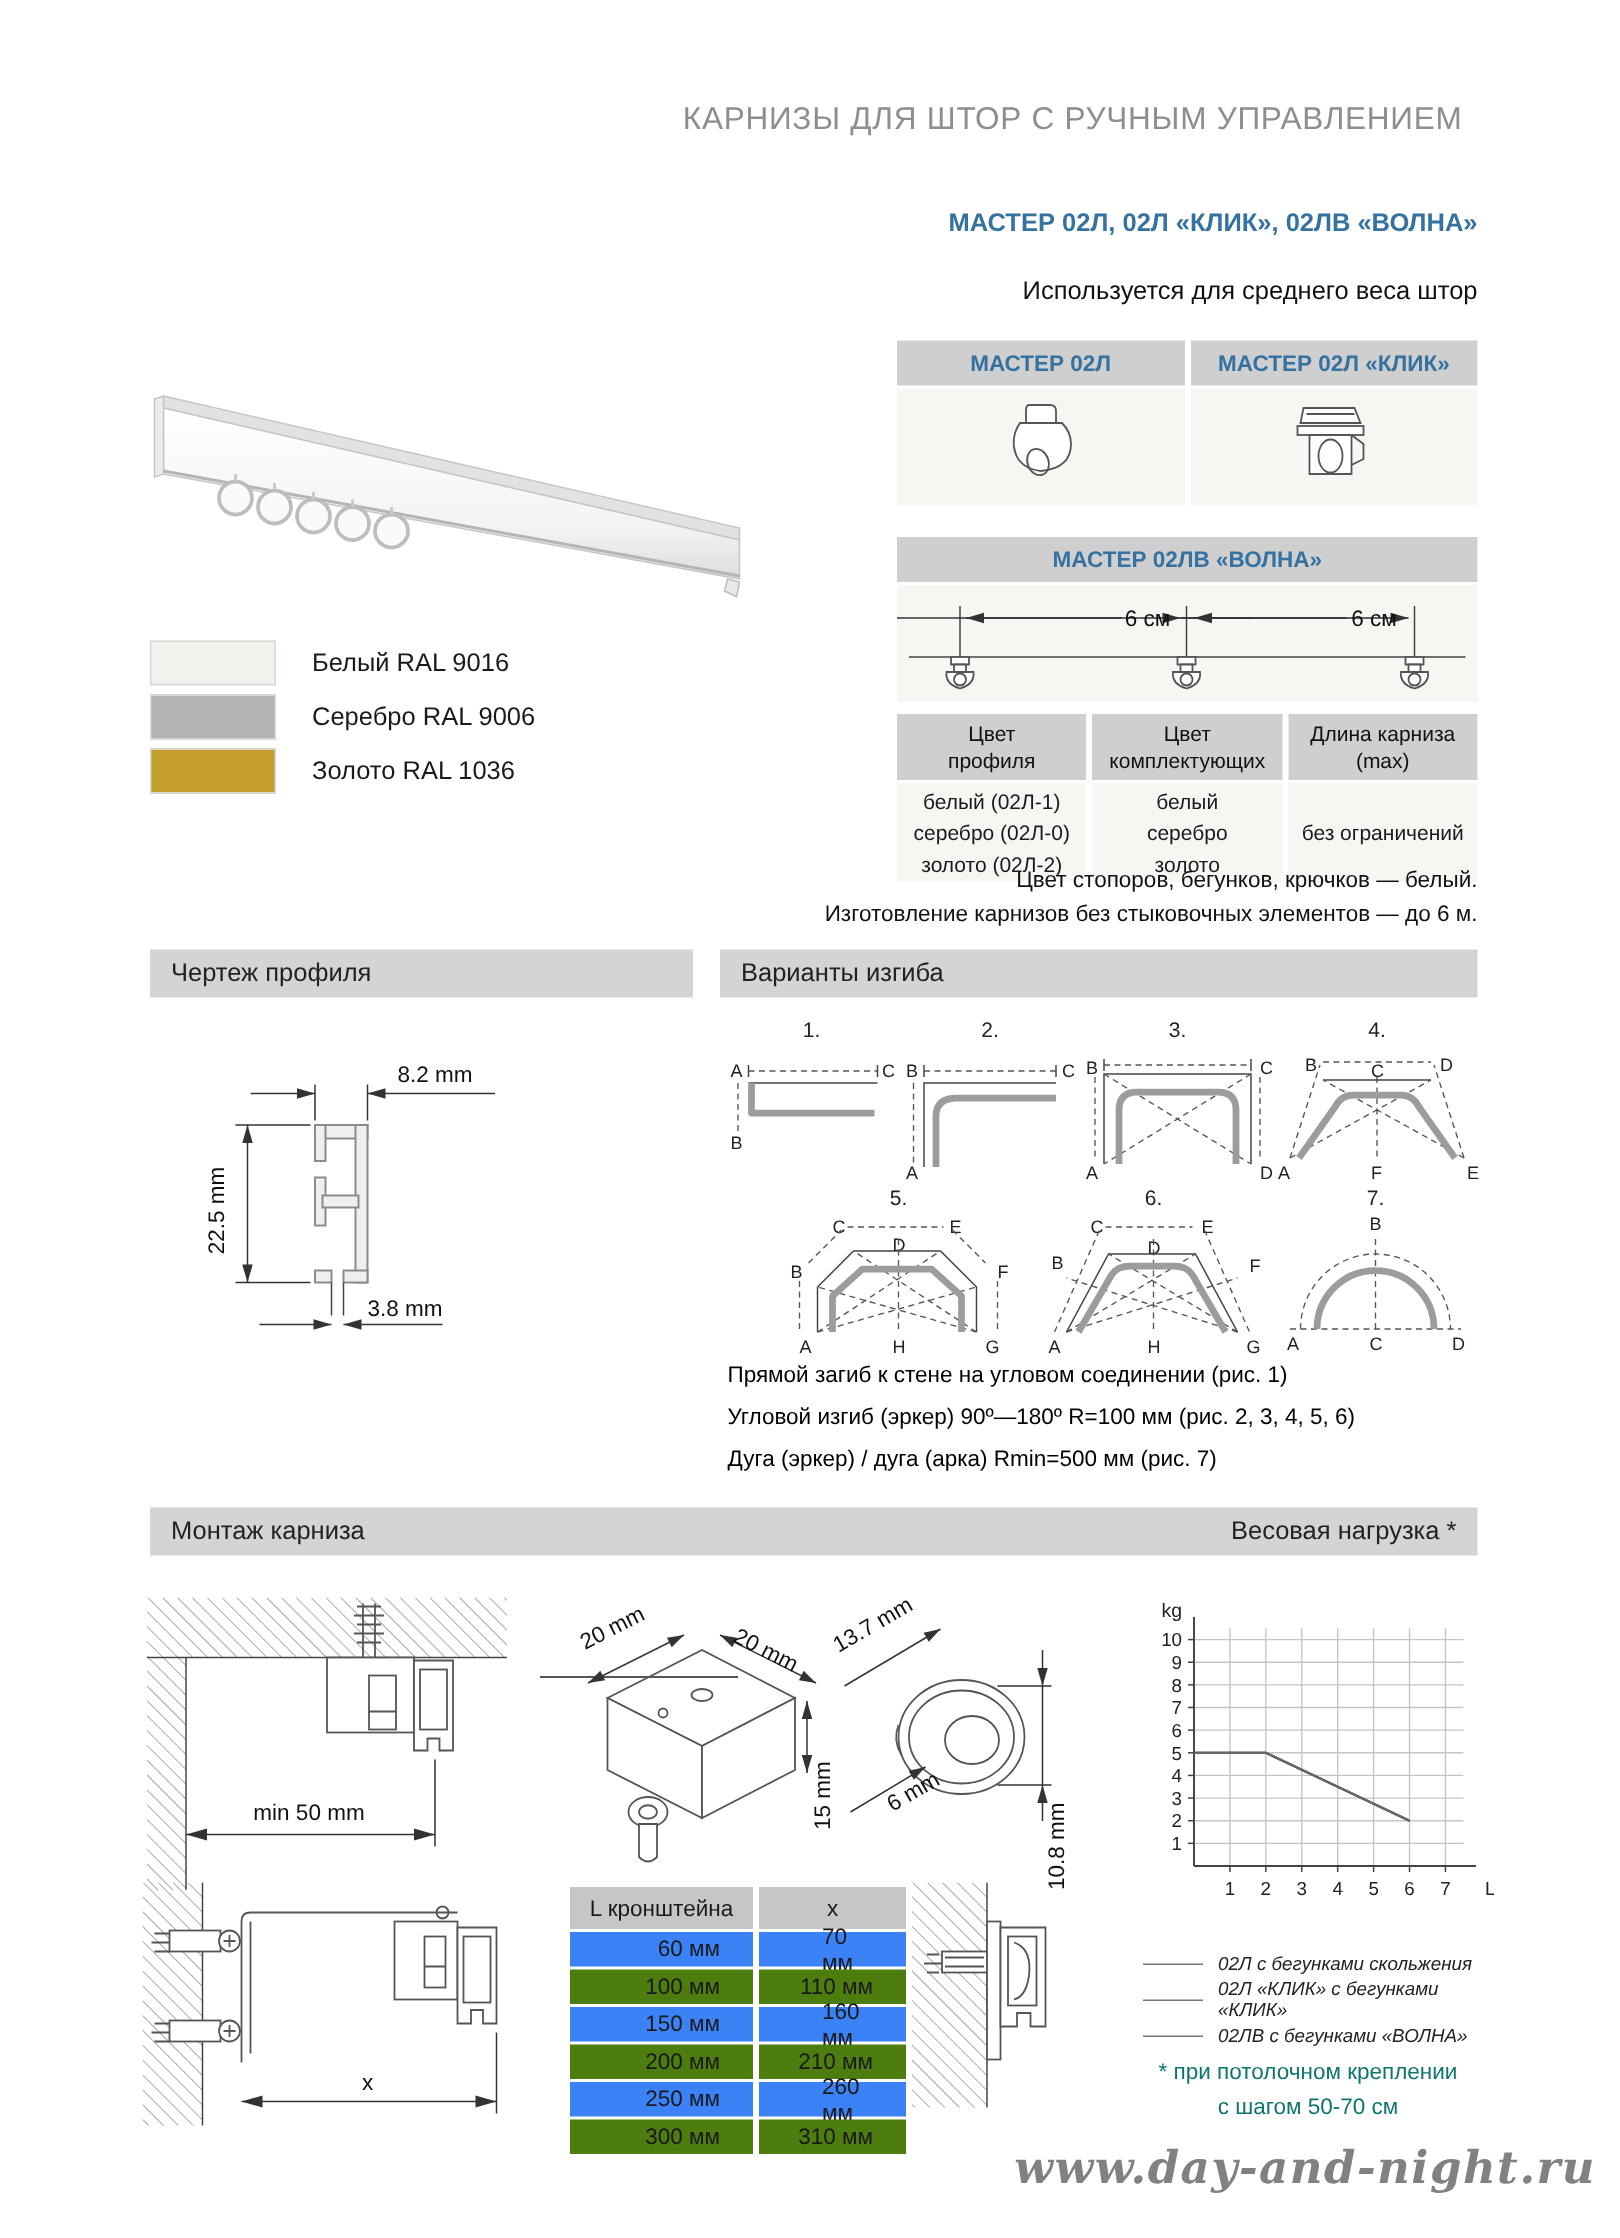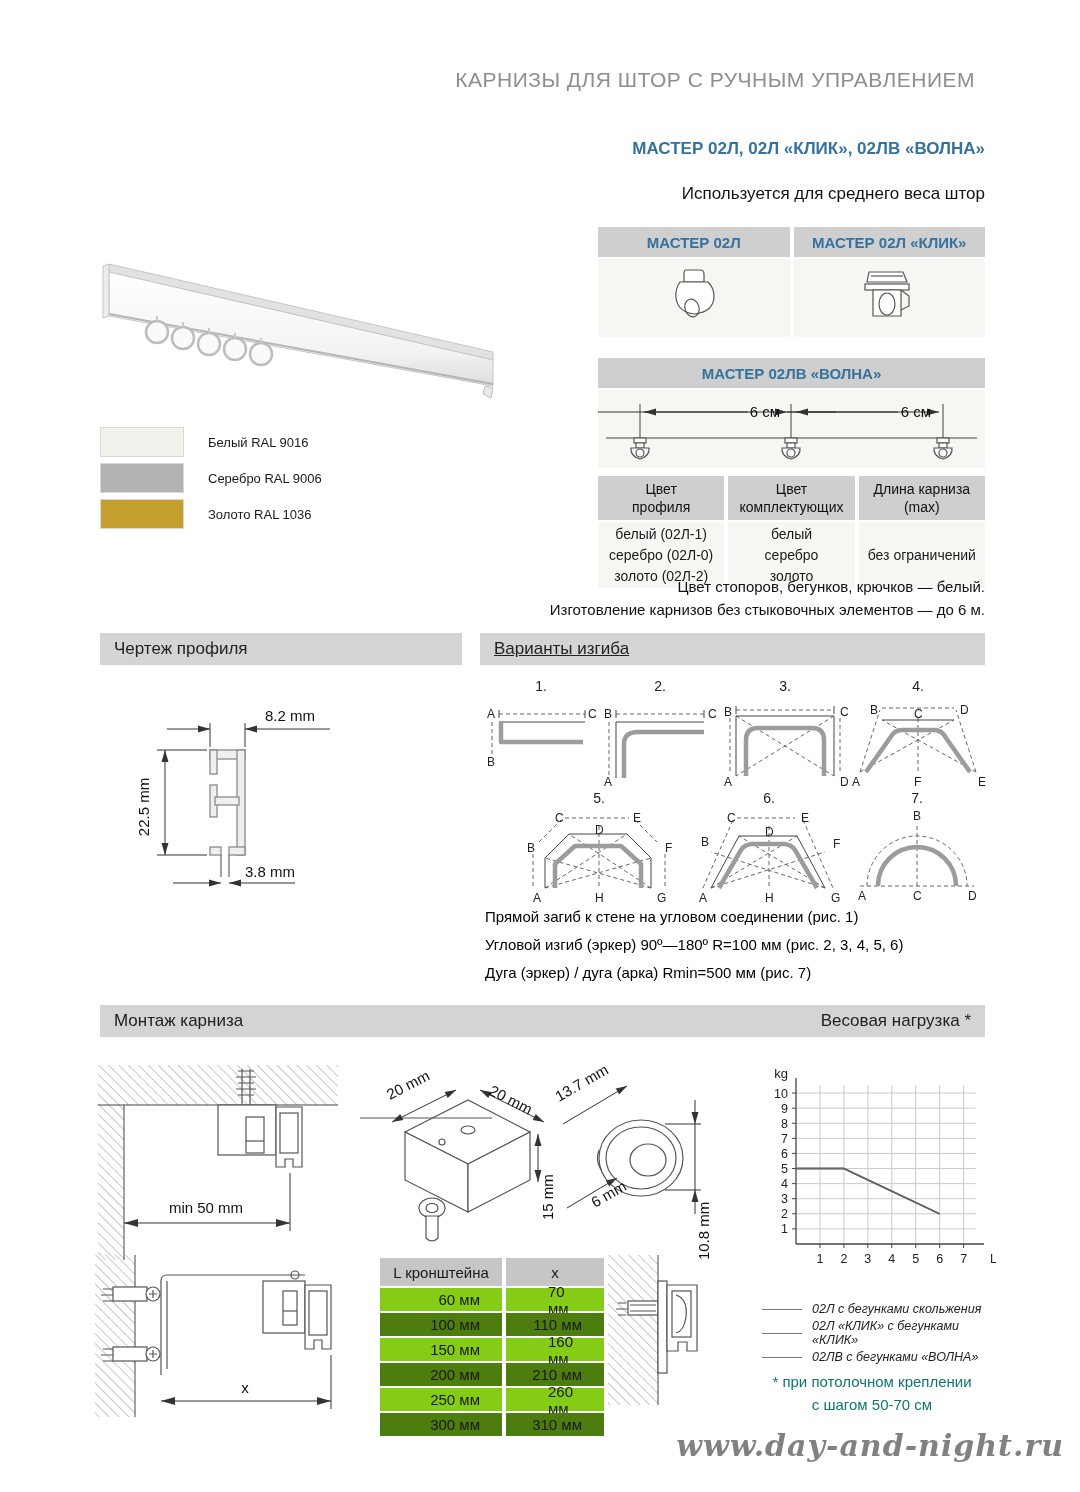--- a/index.html
+++ b/index.html
@@ -5,21 +5,21 @@
   html,body{margin:0;padding:0;background:#ffffff;}
   .page{position:relative;width:1080px;height:1472px;background:#fff;
         font-family:"Liberation Sans",sans-serif;color:#1a1a1a;overflow:hidden;}
   .abs{position:absolute;}
   .page-title{top:68px;right:105px;font-size:21px;color:#8e8e8e;letter-spacing:.5px;}
   .subtitle{top:139px;right:95px;font-size:17px;color:#35729f;font-weight:bold;}
   .usage{top:184px;right:95px;font-size:17px;color:#111;}
   
   .swatch-row{left:100px;height:28px;display:flex;align-items:center;}
   .swatch{width:82px;height:28px;border:1px solid #d8d8d8;}
-  .swatch-label{margin-left:24px;font-size:13px;}
+  .swatch-label{margin-left:24px;font-size:17px;}
   
   .ptable{left:598px;top:227px;width:387px;}
   .prow{display:flex;gap:4px;margin-bottom:2px;}
   .pcell{background:#f6f6f3;}
   .phead{background:#cfcfcf;color:#35729f;font-weight:bold;font-size:15px;
          display:flex;align-items:center;justify-content:center;height:30px;}
   .icon-cell{height:78px;display:flex;align-items:center;justify-content:center;}
   .spec-head{background:#cfcfcf;color:#111;font-weight:normal;font-size:14px;height:44px;
              display:flex;flex-direction:column;align-items:center;justify-content:center;line-height:18px;}
   .spec-cell{height:66px;font-size:14px;display:flex;flex-direction:column;
@@ -32,21 +32,21 @@
   .fig{position:absolute;text-align:center;}
   .fig-num{font-size:14px;color:#222;margin-bottom:2px;}
   .bend-notes{left:485px;top:903px;font-size:15px;line-height:28px;color:#000000;}
   
   .btable{left:380px;top:1258px;width:224px;font-size:15px;}
   .btr{display:flex;gap:4px;margin-bottom:2px;}
   .btc1{width:122px;}
   .btc2{width:98px;}
   .bth{background:#c6c6c6;height:28px;display:flex;align-items:center;justify-content:center;}
   .btd{height:23px;display:flex;align-items:center;justify-content:flex-end;padding-right:22px;box-sizing:border-box;}
-  .r-light{background:#84cc16;padding-left:42px;}
+  .r-light{background:#3b82f6;padding-left:42px;}
   .r-dark{background:#4d7c0f;}
   
   .legend{left:762px;top:1297px;width:225px;}
   .legend-item{display:flex;align-items:center;height:24px;}
   .legend-line{width:40px;height:0;border-top:1px solid #777;margin-right:10px;flex:none;}
   .legend-text{font-size:12.5px;color:#222;font-style:italic;}
   .footnote{left:756px;top:1370px;width:232px;text-align:center;font-size:15px;line-height:23px;color:#0f766e;}
   .watermark{right:16px;top:1428px;font-family:"DejaVu Serif",serif;font-weight:bold;
              font-style:italic;font-size:30px;color:#818181;letter-spacing:1px;}
   
@@ -208,21 +208,21 @@
       </div>
     </div>
   </div>
 
   <div class="abs note" style="top:578px;">Цвет стопоров, бегунков, крючков — белый.</div>
   <div class="abs note" style="top:601px;">Изготовление карнизов  без стыковочных элементов — до 6 м.</div>
 
   <div class="abs bar" style="left:100px;top:633px;width:362px;">
     <span class="pad">Чертеж профиля</span>
   </div>
-  <div class="abs bar" style="left:480px;top:633px;width:505px;text-decoration:underline;">
+  <div class="abs bar" style="left:480px;top:633px;width:505px;">
     <span class="pad">Варианты изгиба</span>
   </div>
 
   <svg class="abs" style="left:115px;top:685px;" width="330" height="250" viewBox="0 0 330 250">
     <g fill="#efefef" stroke="#8a8a8a" stroke-width="1.3">
       <rect x="95" y="65" width="35" height="9"></rect>
       <rect x="95" y="65" width="7" height="24"></rect>
       <rect x="122" y="65" width="8" height="105"></rect>
       <rect x="95" y="100" width="7" height="32"></rect>
       <rect x="100" y="112" width="24" height="8"></rect>

